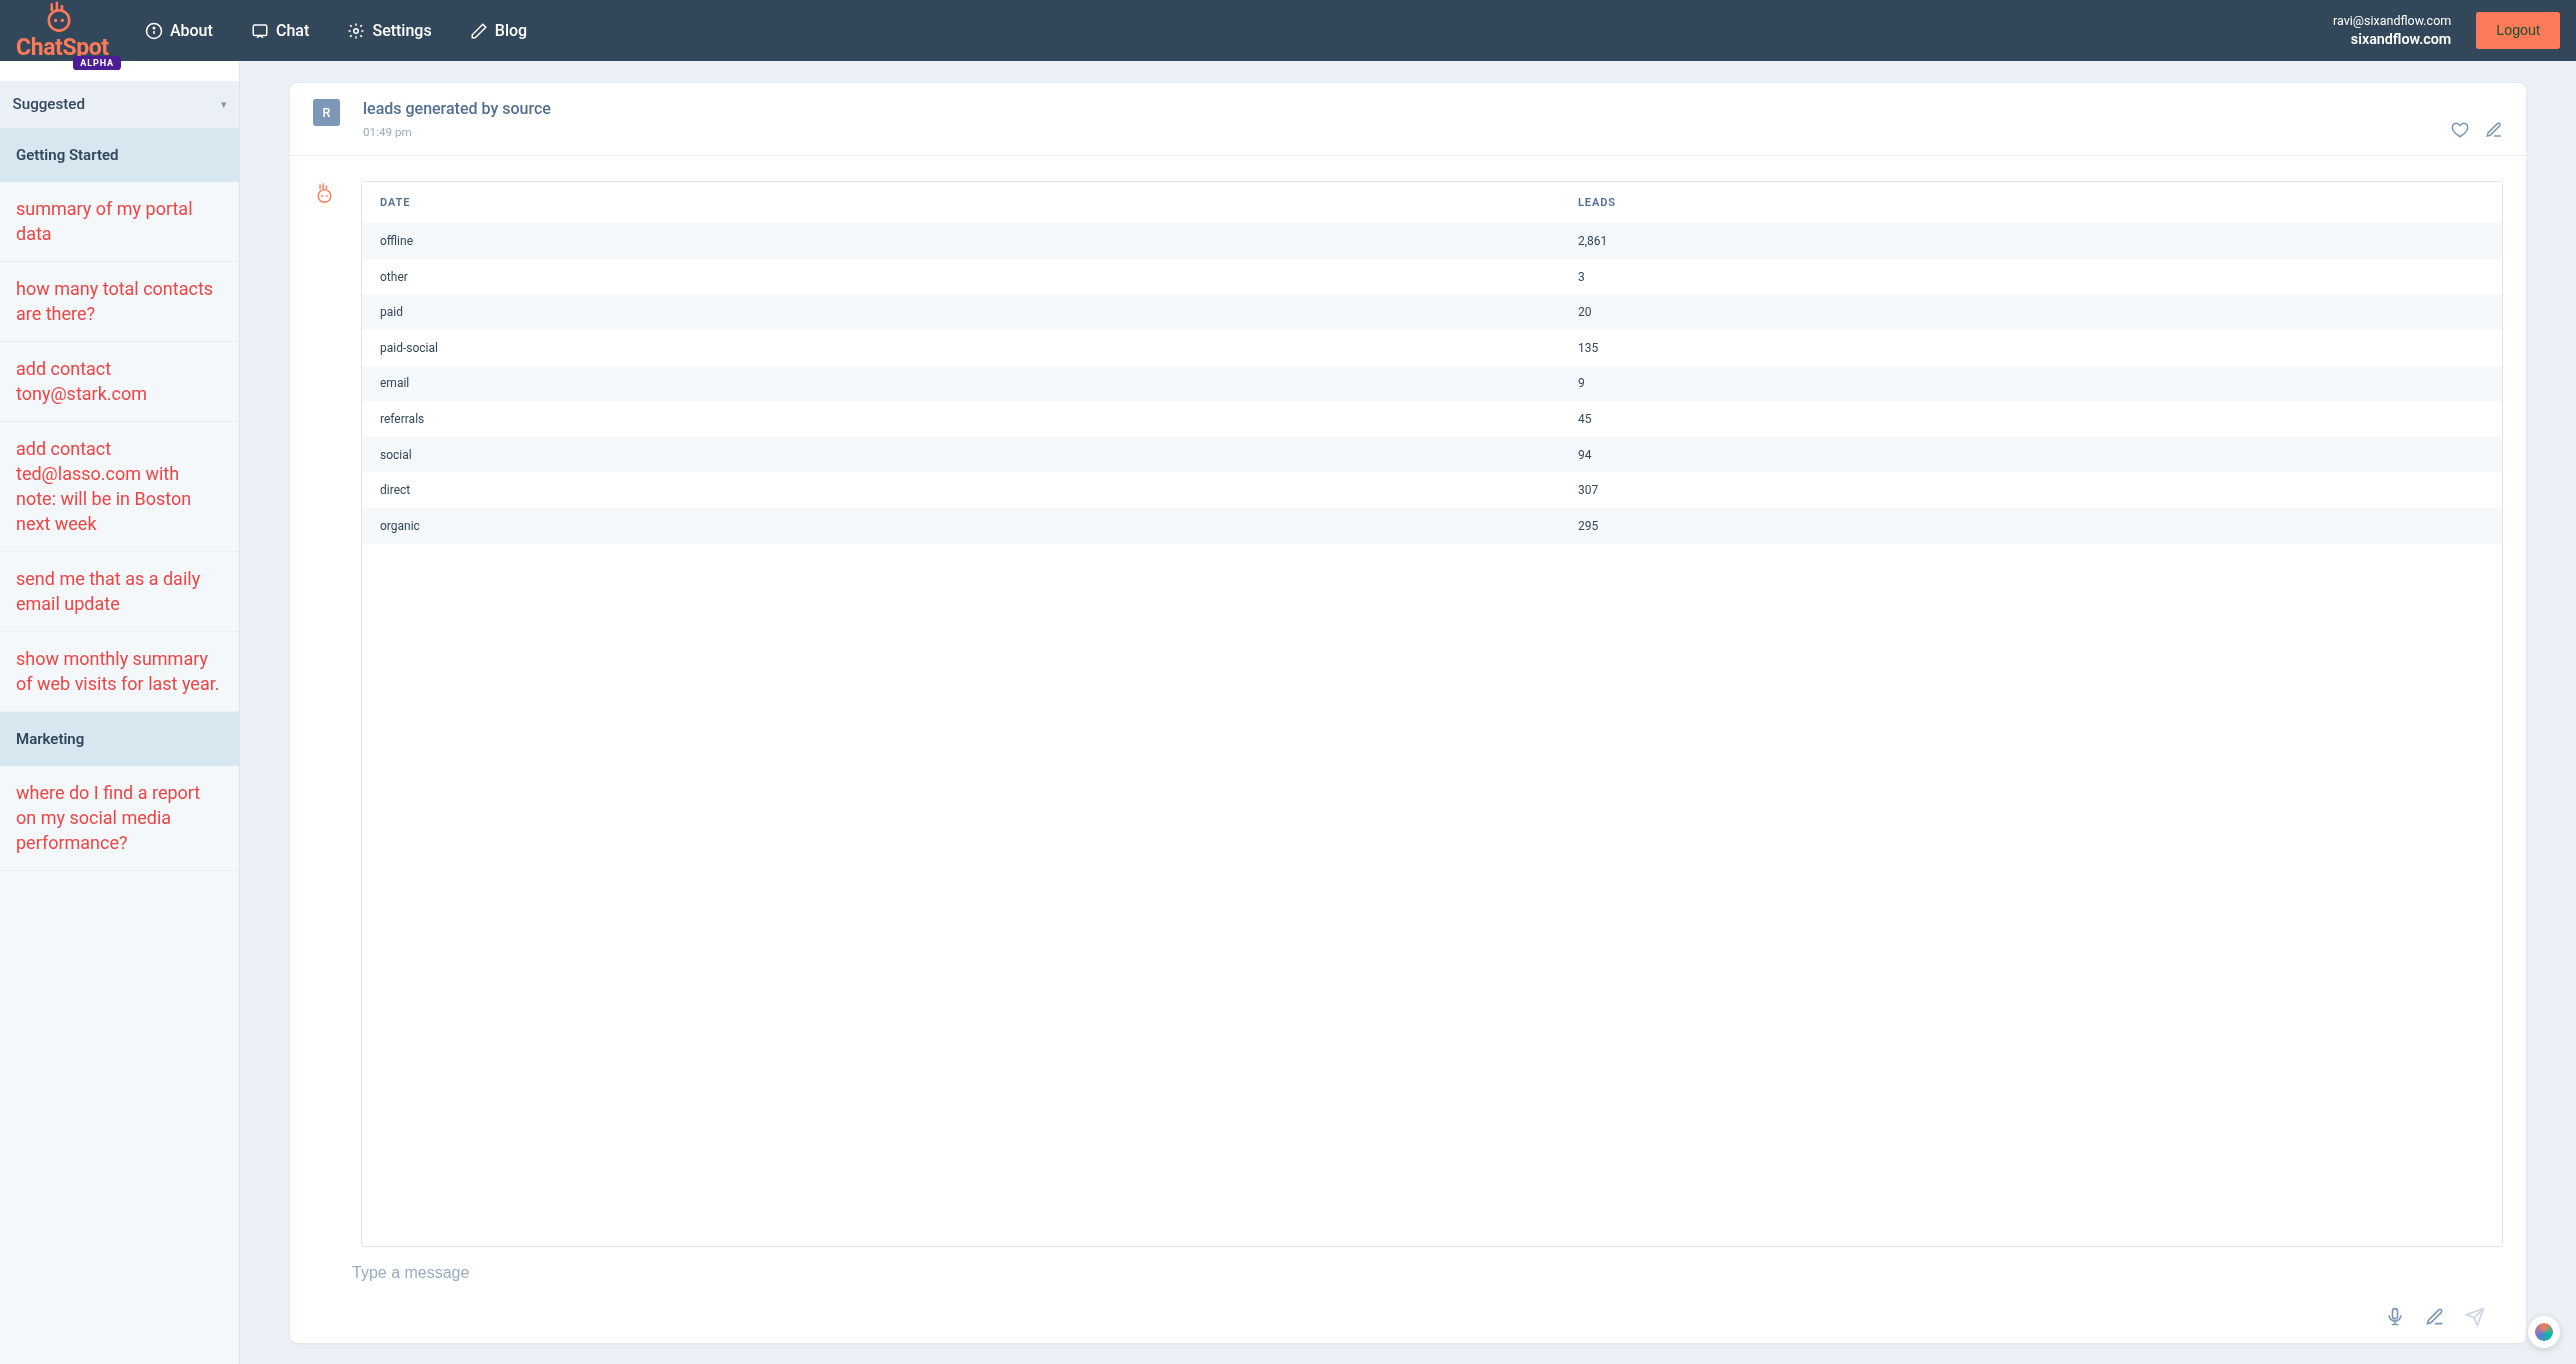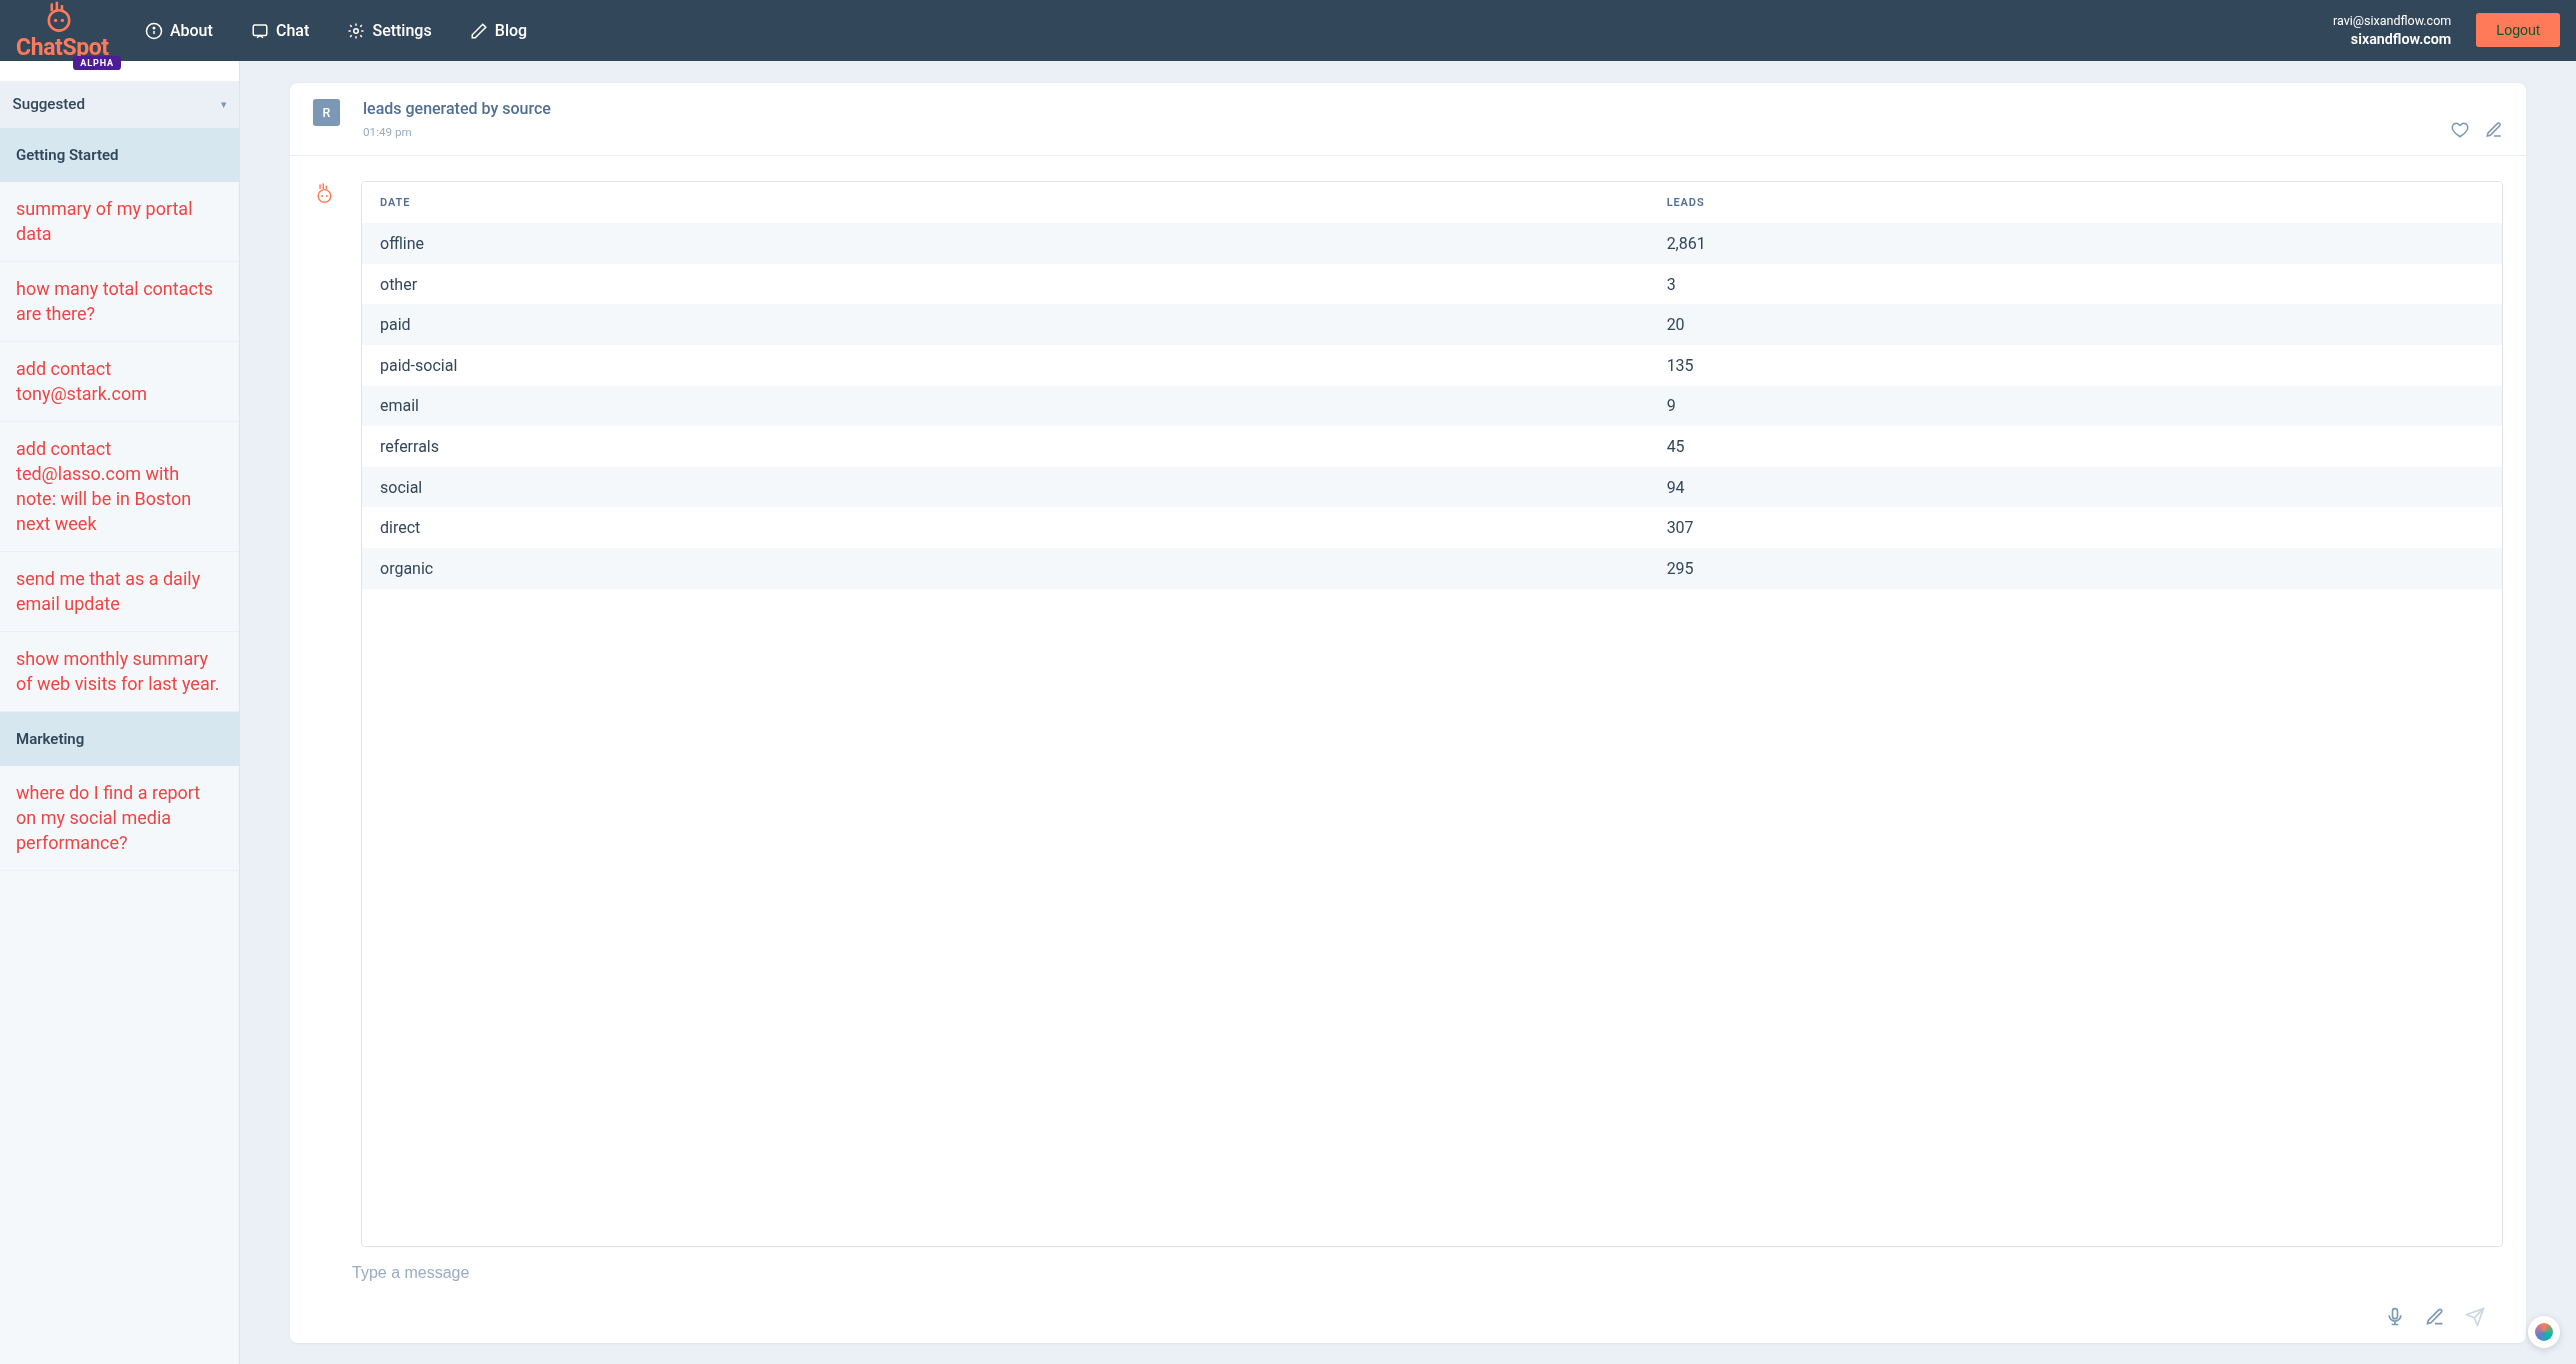--- a/index.html
+++ b/index.html
@@ -11,21 +11,21 @@
 .header { display: flex; align-items: center; background: #33475b; color: #fff; height: 61px; padding: 0 16px; }
 .logo-wrap { display: flex; align-items: center; margin-right: 36px; position: relative; flex-direction: column; }
 .logo-icon { width: 34px; height: 34px; margin-right: 7.2px; }
 .logo-text { font-size: 23px; font-weight: 700; color: #ff7a59; letter-spacing: -0.4px; }
 .alpha-badge { position: absolute; bottom: -9px; right: -12.5px; background: #4c1d95; color: #fff; font-size: 9px; font-weight: 700; padding: 1.8px 7.2px; border-radius: 3.6px; letter-spacing: 0.9px; }
 
 .nav { display: flex; gap: 38px; }
 .nav-item { display: flex; align-items: center; gap: 7.2px; color: #fff; font-size: 16px; font-weight: 500; cursor: pointer; }
 .nav-item svg { width: 18px; height: 18px; }
 
-.header-right { margin-left: auto; display: flex; align-items: center; gap: 25px; }
+.header-right { margin-left: auto; display: flex; gap: 25px; }
 .user-info { text-align: right; color: #fff; font-size: 12.5px; line-height: 1.4; }
 .logout-btn { background: #ff7a59; color: #14532d; border: none; padding: 9px 20px; font-size: 14.3px; font-weight: 500; border-radius: 2.7px; cursor: pointer; }
 
 
 .body { display: flex; flex: 1; overflow: hidden; }
 
 
 .sidebar { width: 240px; background: #f5f8fa; border-right: 0.9px solid #dfe3eb; overflow-y: auto; }
 .sidebar-top { background: #fff; height: 20px; }
 .suggested-row { display: flex; align-items: center; justify-content: space-between; padding: 14.3px 12.5px; background: #eaf0f6; color: #33475b; font-size: 15.2px; font-weight: 500; cursor: pointer; }
@@ -44,21 +44,21 @@
 .prompt-time { font-size: 11.7px; color: #99acc2; margin-top: 7.2px; }
 .prompt-actions { margin-left: auto; display: flex; gap: 16px; align-self: flex-end; color: #7c98b6; }
 .prompt-actions svg { width: 18px; height: 18px; cursor: pointer; }
 
 .response-row { display: flex; padding: 25px 23px 0 23px; flex: 1; overflow: hidden; }
 .bot-icon { width: 23px; height: 23px; margin-right: 25px; flex-shrink: 0; }
 
 .table-wrap { flex: 1; border: 0.9px solid #dfe3eb; border-radius: 3.6px; overflow: hidden; }
 table { width: 100%; border-collapse: collapse; }
 thead th { text-align: left; font-size: 11px; font-weight: 600; letter-spacing: 0.9px; color: #516f90; padding: 14.3px 18px; background: #fff; }
-tbody td { padding: 10.8px 18px; font-size: 16px; color: #33475b; }
+tbody td { padding: 10.8px 18px; font-size: 12px; color: #33475b; }
 tbody tr:nth-child(odd) { background: #f5f8fa; }
 tbody tr:nth-child(even) { background: #fff; }
 
 
 .input-row { padding: 16px 41px 16px 62px; display: flex; flex-direction: column; gap: 25px; border-top: 0.9px solid transparent; }
 .msg-input { border: none; outline: none; font-size: 16px; color: #33475b; width: 100%; }
 .msg-input::placeholder { color: #99acc2; }
 .input-actions { display: flex; justify-content: flex-end; gap: 20px; color: #7c98b6; }
 .input-actions svg { width: 20px; height: 20px; cursor: pointer; }
 .send-disabled { color: #cbd6e2; }

